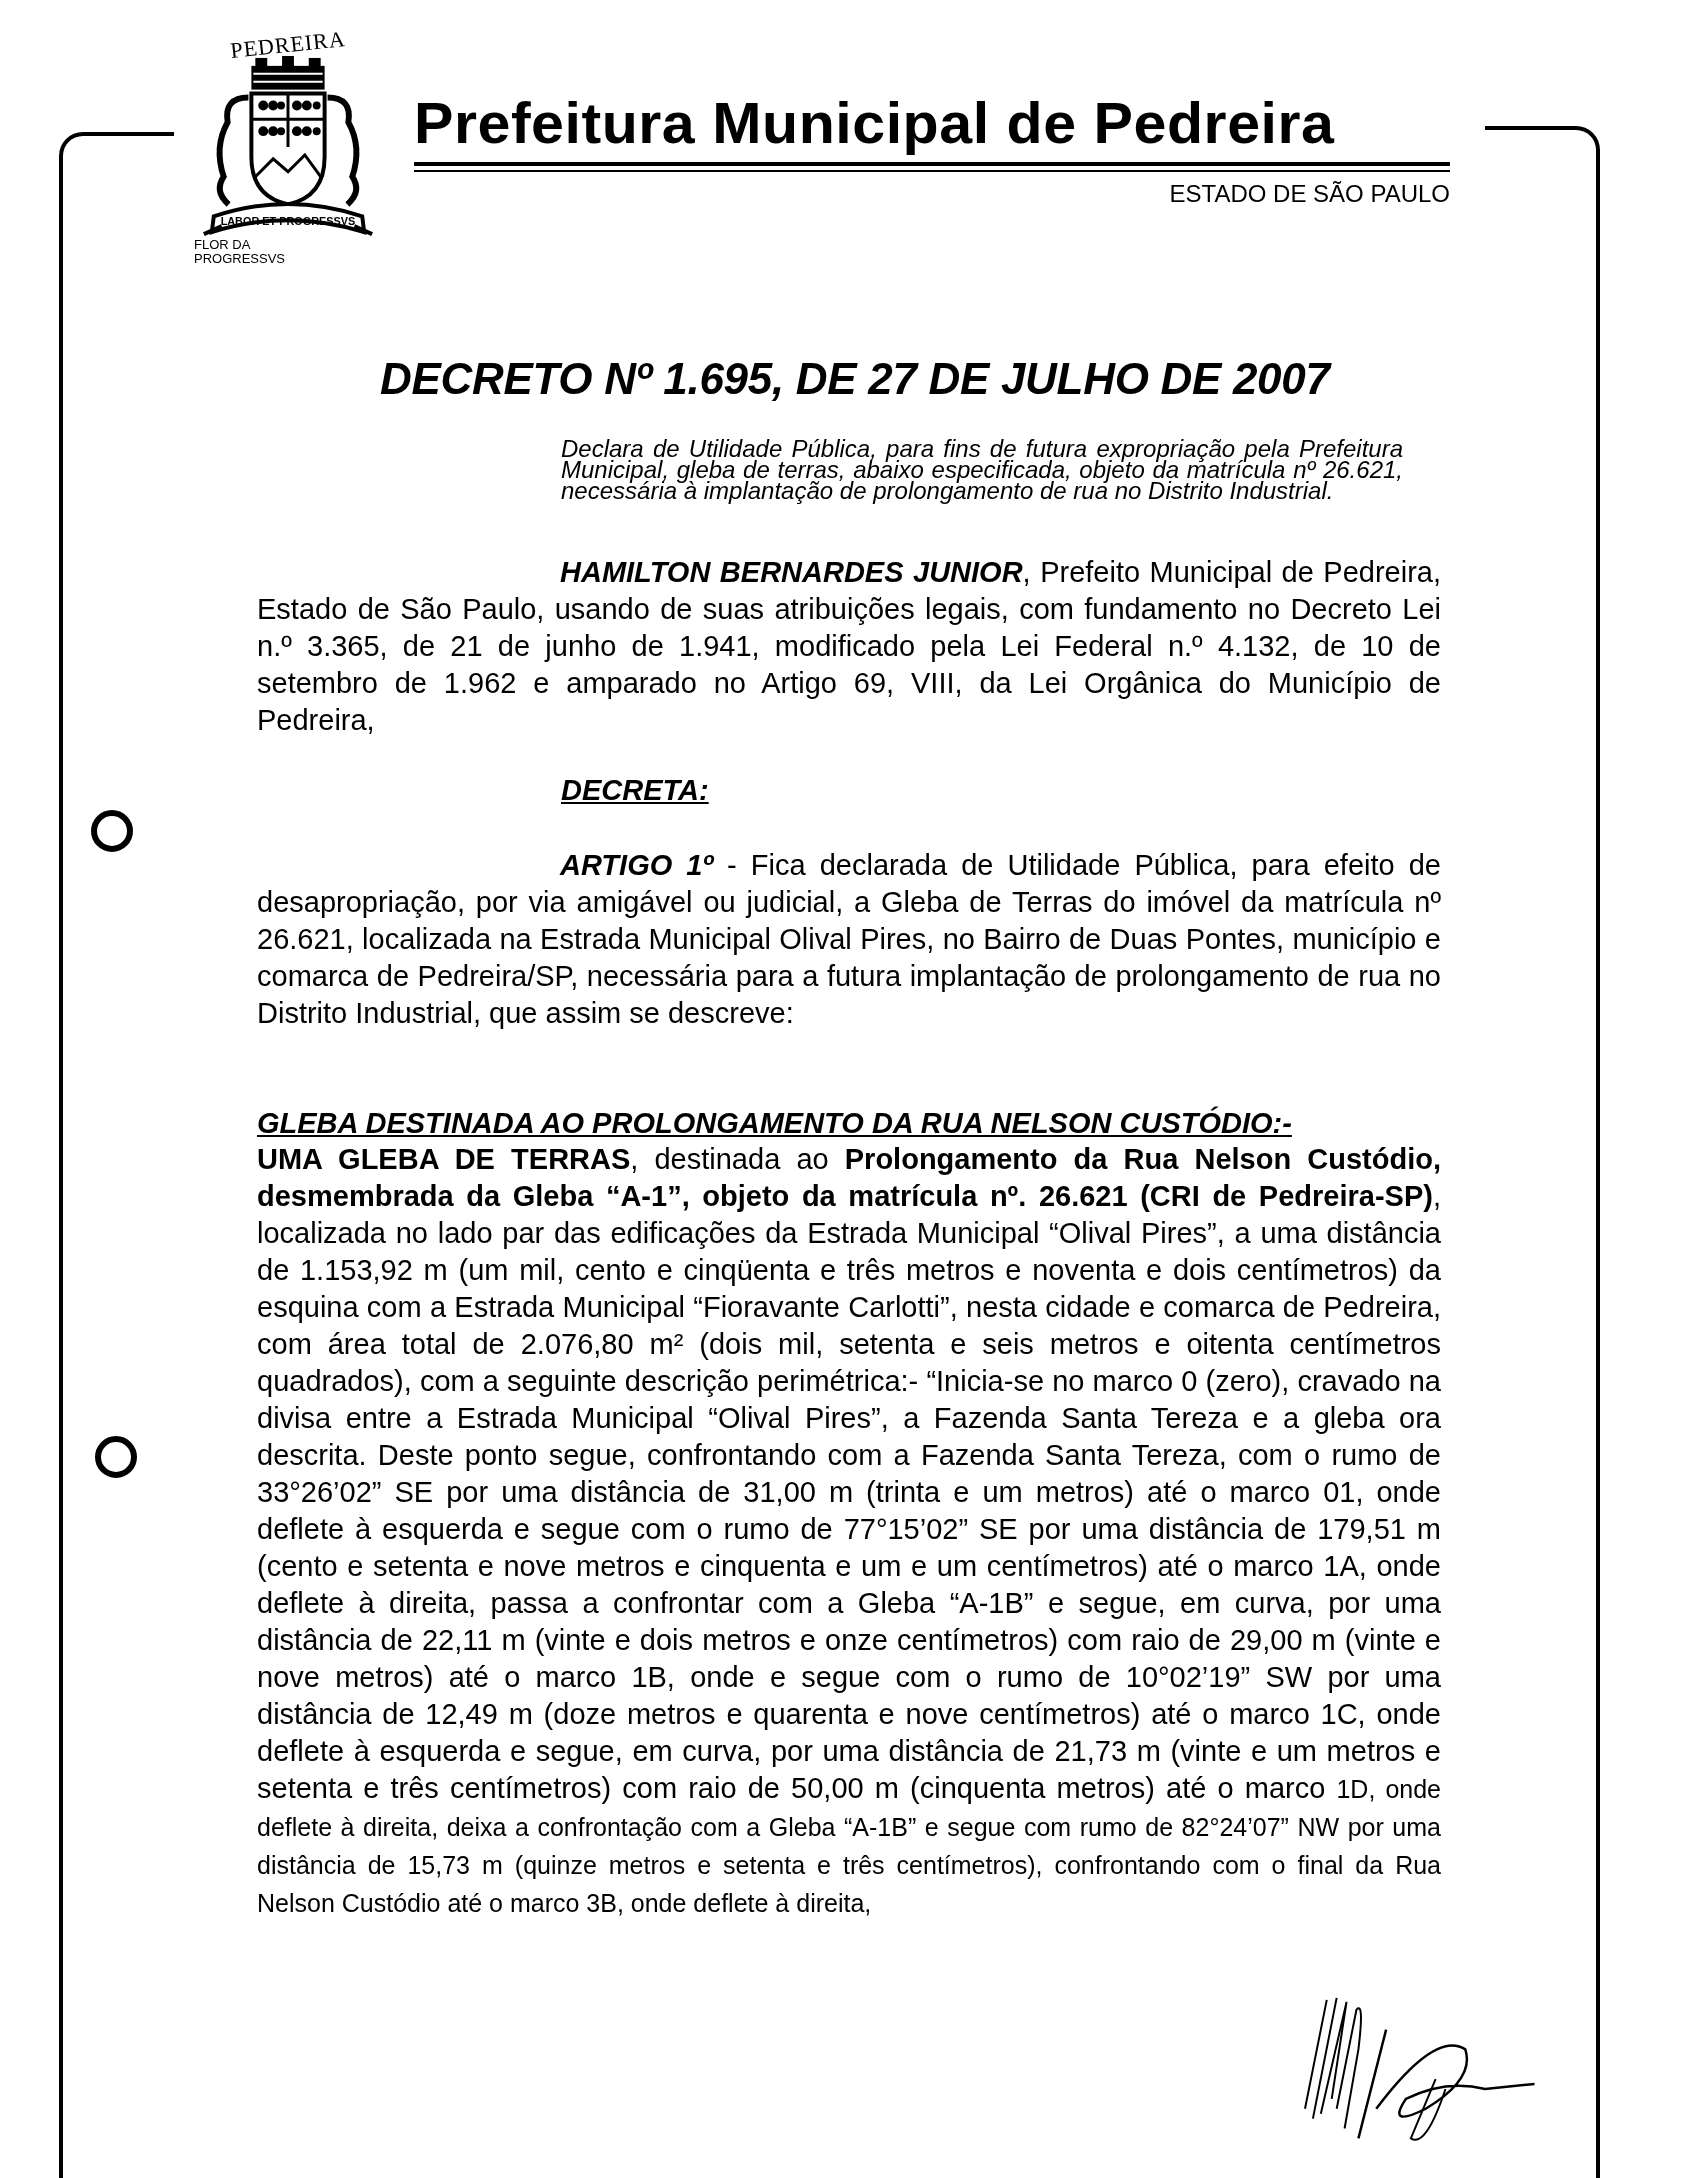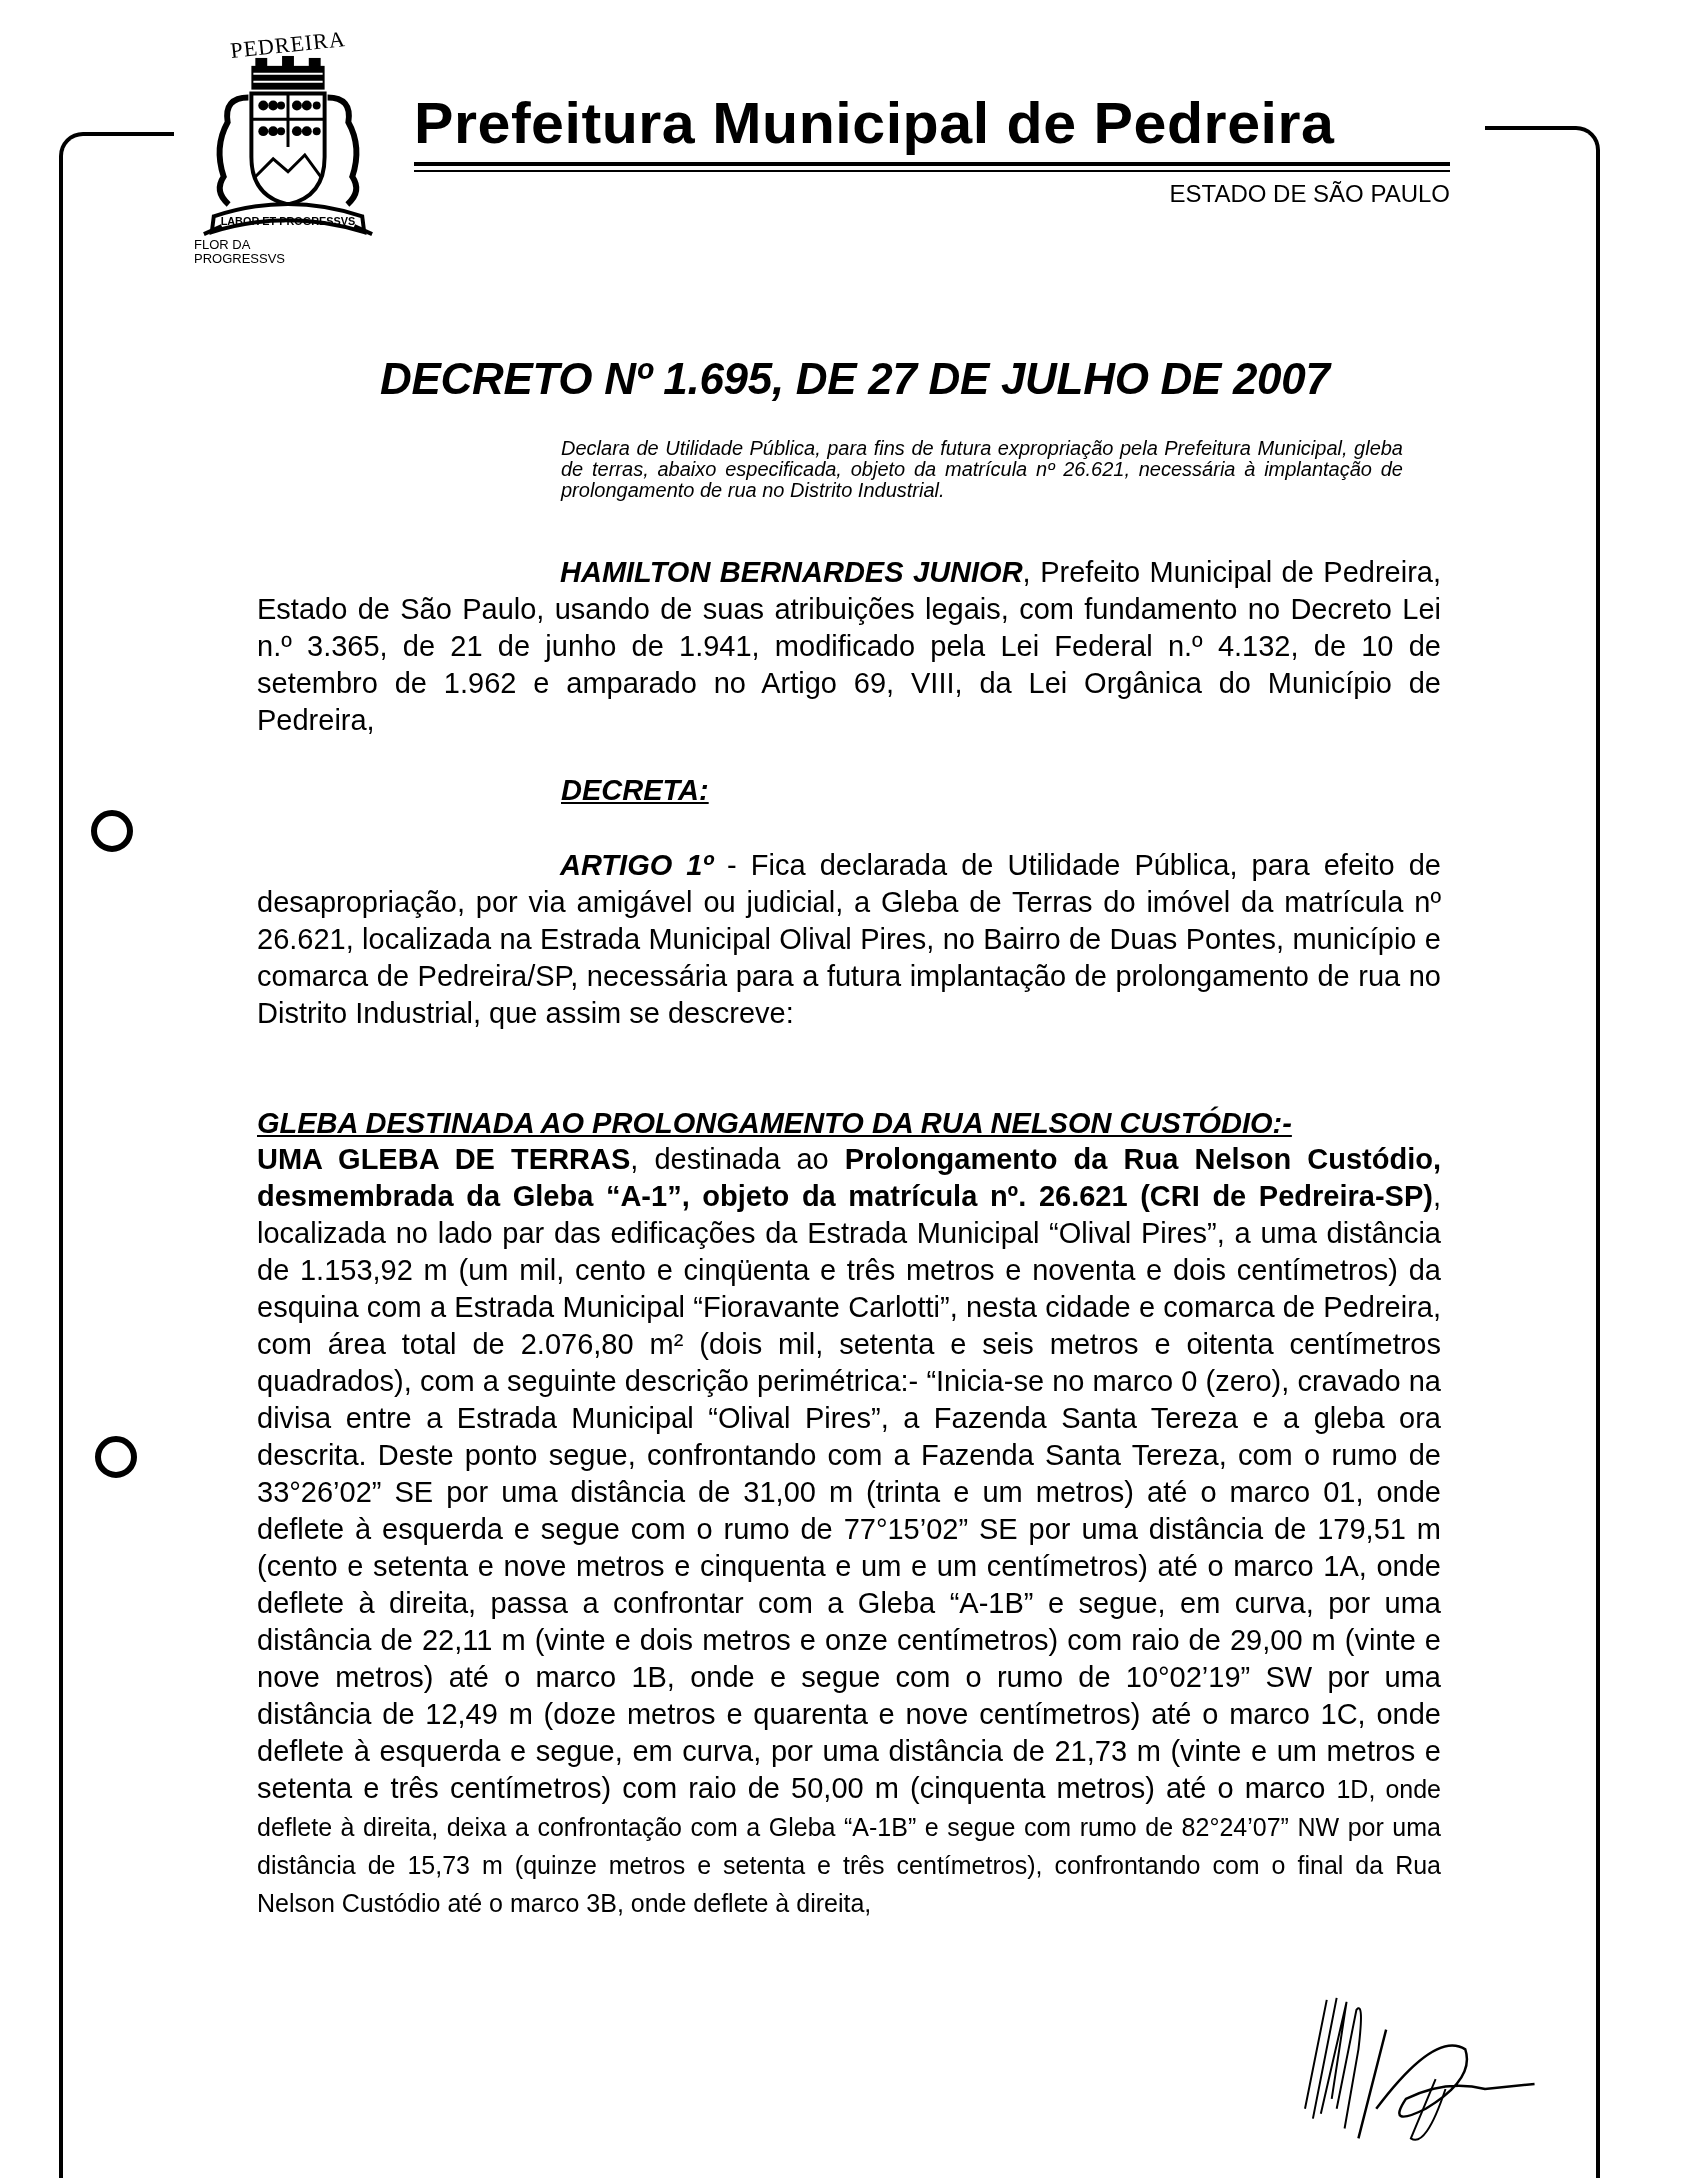--- a/index.html
+++ b/index.html
@@ -14,21 +14,21 @@
   .crest { left:194px; top:28px; width:188px; height:238px; }
   .crest-top { position:absolute; left:0; top:0; width:188px; text-align:center; font-family:"Liberation Serif", serif; font-size:22px; letter-spacing:1px; }
   .crest-caption { position:absolute; left:0; width:188px; text-align:left; font-size:13px; line-height:14px; }
   
   .header-title { left:414px; top:91px; font-family:"Liberation Sans", sans-serif; font-weight:bold; font-size:58px; line-height:63px; letter-spacing:0.5px; white-space:nowrap; transform:scaleX(1.02); transform-origin:left; }
   .rule1 { left:414px; top:162px; width:1036px; height:4px; background:#000; }
   .rule2 { left:414px; top:170px; width:1036px; height:2px; background:#000; }
   .header-sub { left:414px; top:178px; width:1036px; text-align:right; font-size:24px; line-height:32px; }
   
   .decree-title { left:380px; top:354px; font-weight:bold; font-style:italic; font-size:44px; line-height:50px; white-space:nowrap; letter-spacing:-0.3px; }
-  .summary { left:561px; top:438px; width:842px; font-style:italic; font-size:20px; line-height:21px; text-align:justify; }
+  .summary { left:561px; top:438px; width:842px; font-style:italic; font-size:24px; line-height:21px; text-align:justify; }
   .body { left:257px; width:1184px; font-size:29px; line-height:37px; text-align:justify; }
   .p-intro { top:554px; text-indent:303px; }
   .decreta { left:561px; top:772px; font-weight:bold; font-style:italic; text-decoration:underline; font-size:29px; line-height:37px;text-align:right; }
   .p-art1 { top:847px; text-indent:303px; }
   .gleba-heading { left:257px; top:1105px; font-weight:bold; font-style:italic; text-decoration:underline; font-size:29px; line-height:37px; white-space:nowrap; }
   .p-gleba { top:1141px; }
   .small { font-size:25px; }
   b { font-weight:bold; }
   .mark { width:42px; height:42px; border-radius:50%; border:6px solid #000; box-sizing:border-box; }
   .signature { left:1287px; top:1990px; width:317px; height:188px; }

